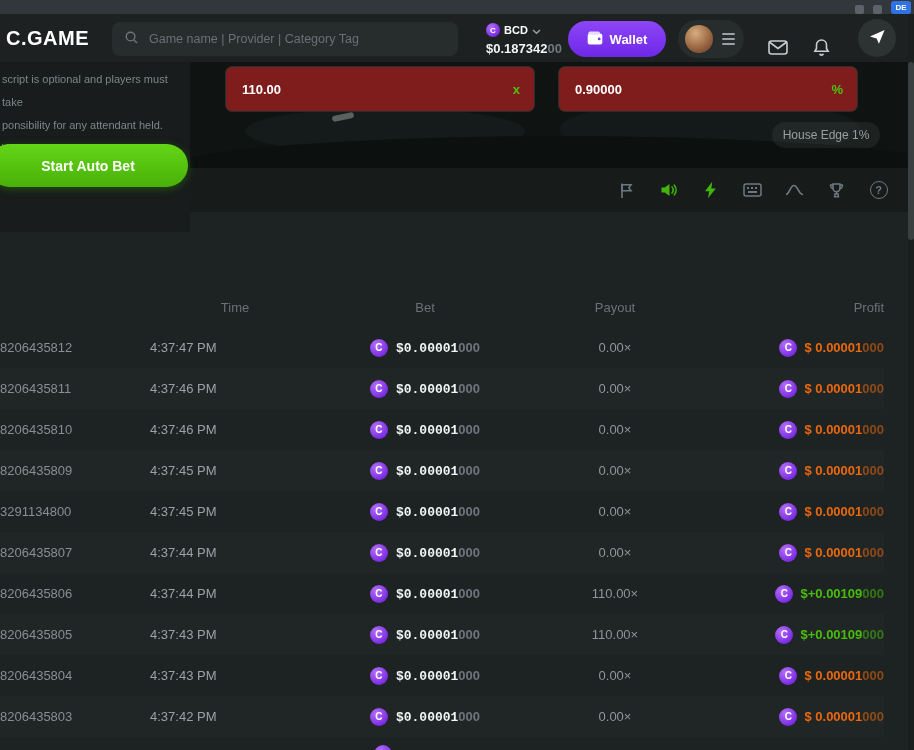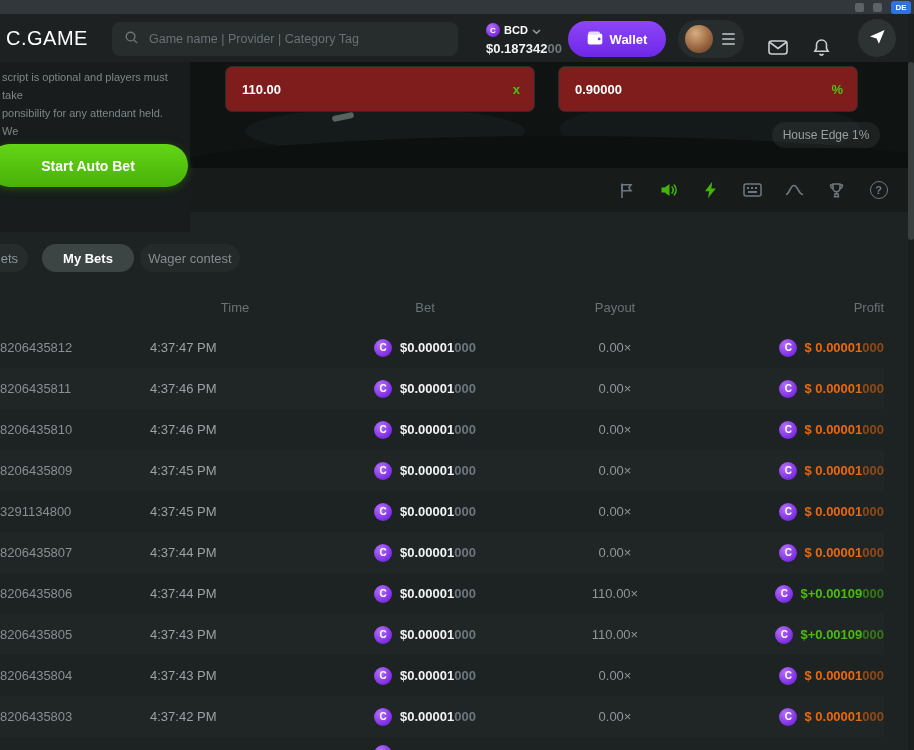--- a/index.html
+++ b/index.html
@@ -1,28 +1,28 @@
 <!DOCTYPE html>
 <html><head>
 <meta charset="utf-8">
 <style>
   html,body{margin:0;padding:0;background:#000;}
   .page{position:relative;width:914px;height:750px;overflow:hidden;background:#1d2222;
         font-family:"Liberation Sans",sans-serif;-webkit-font-smoothing:antialiased;}
 
   
   .topstrip{position:absolute;left:0;top:0;width:100%;height:14px;background:#31373a;
-            display:flex;justify-content:flex-end;align-items:center;gap:9px;padding-right:3px;box-sizing:border-box;z-index:30;}
+            display:flex;justify-content:flex-end;align-items:flex-end;gap:9px;padding-right:3px;box-sizing:border-box;z-index:30;}
   .ext-dot{width:9px;height:9px;border-radius:2px;background:#5c6368;}
   .ext-badge{min-width:18px;height:13px;border-radius:3px;background:#2f72e4;color:#fff;font-size:8px;font-weight:bold;
              display:flex;align-items:center;justify-content:center;padding:0 1px;}
 
   
   .header{position:absolute;left:0;top:14px;width:100%;height:48px;background:#1d2121;z-index:20;}
-  .logo{position:absolute;left:6px;top:13px;color:#fff;font-size:20px;font-weight:normal;letter-spacing:.5px;}
+  .logo{position:absolute;left:6px;top:13px;color:#fff;font-size:20px;font-weight:bold;letter-spacing:.5px;}
   .search{position:absolute;left:112px;top:8px;width:346px;height:34px;background:#272c2c;border-radius:8px;
           display:flex;align-items:center;gap:8px;padding:0 12px;box-sizing:border-box;}
   .search input{flex:1;background:transparent;border:none;outline:none;color:#dfe3e4;font-size:12.5px;font-family:inherit;}
   .search input::placeholder{color:#687276;}
   .currency{position:absolute;left:486px;top:7px;width:78px;cursor:pointer;}
   .cur-row{display:flex;align-items:center;gap:4px;}
   .cur-code{color:#fff;font-size:11px;font-weight:bold;}
   .balance{margin-top:2px;font-size:13px;font-weight:bold;color:#f2f5f5;white-space:nowrap;}
   .balance .dim{color:#70797d;}
   .coin{width:18px;height:18px;border-radius:50%;flex:none;
@@ -37,21 +37,21 @@
   .avatar{width:28px;height:28px;border-radius:50%;
           background:radial-gradient(circle at 38% 30%,#d8ad80,#9a6742 55%,#5d3b24);}
   .menu-icon{display:flex;flex-direction:column;gap:3px;}
   .menu-icon i{display:block;width:13px;height:2px;background:#9aa1a4;border-radius:1px;}
   .icon-btn{position:absolute;background:none;border:none;cursor:pointer;padding:0;}
   .chat-btn{position:absolute;left:858px;top:5px;width:38px;height:38px;border-radius:50%;background:#2d3333;border:none;
             display:flex;align-items:center;justify-content:center;cursor:pointer;}
 
   
   .left-panel{position:absolute;left:0;top:62px;width:190px;height:170px;background:#181c1c;z-index:5;}
-  .disclaimer{padding:6px 8px 0 2px;font-size:11px;line-height:18px;color:#7d8689;}
+  .disclaimer{padding:6px 8px 0 2px;font-size:11px;line-height:23px;color:#7d8689;}
   .start-btn{position:absolute;left:-12px;top:82px;width:200px;height:43px;border-radius:22px;border:none;cursor:pointer;
              background:linear-gradient(180deg,#63d616,#49b009);color:#fff;font-weight:bold;font-size:14px;font-family:inherit;
              box-shadow:0 2px 8px rgba(60,170,0,.35);}
 
   
   .game{position:absolute;left:190px;top:62px;width:724px;height:106px;background:#0f1413;overflow:hidden;}
   .g-ell1{position:absolute;left:55px;top:46px;width:280px;height:46px;border-radius:50%;background:#151b1a;}
   .g-ell2{position:absolute;left:370px;top:38px;width:300px;height:58px;border-radius:50%;background:#141a19;}
   .g-ground{position:absolute;left:-30px;top:74px;width:800px;height:70px;background:#0c100f;border-radius:50% 50% 0 0;}
   .g-dash{position:absolute;left:142px;top:52px;width:22px;height:6px;border-radius:3px;background:rgba(222,232,226,.35);transform:rotate(-12deg);}
@@ -84,21 +84,21 @@
   .grid-cols{display:grid;grid-template-columns:150px 170px 210px 170px 1fr;align-items:center;}
   .table-header{position:absolute;left:0;top:300px;width:884px;color:#6a7275;font-size:13px;}
   .h-time,.h-bet,.h-payout{text-align:center;}
   .h-profit{text-align:right;}
   .rows{position:absolute;left:0;top:327px;width:884px;}
   .trow{height:41px;font-size:13px;cursor:pointer;}
   .trow:nth-child(even){background:rgba(255,255,255,.014);}
   .c-id{color:#878f93;}
   .c-time{color:#9aa2a5;}
   .c-bet{display:flex;align-items:center;justify-content:center;gap:8px;font-weight:bold;}
-  .amt-main{color:#f2f5f5;}
+  .amt-main{color:#f2f5f5;font-family:Liberation Mono, monospace;}
   .amt-dim{color:#6d767e;}
   .c-payout{color:#8f979a;text-align:center;}
   .c-profit{display:flex;align-items:center;justify-content:flex-end;gap:7px;font-weight:bold;color:#ea680d;white-space:pre;}
   .trow.win .c-profit{color:#49bd0b;}
   .p-dim{opacity:.55;}
   .partial-coin{position:absolute;left:374px;top:745px;}
 
   
   .scroll-track{position:absolute;right:0;top:14px;width:6px;height:736px;background:#1a1f1e;z-index:40;}
   .scroll-thumb{position:absolute;right:0;top:48px;width:6px;height:178px;background:#39403f;border-radius:3px;cursor:pointer;}
@@ -253,25 +253,20 @@
           <path d="M5 2h7v4.2a3.5 3.5 0 0 1-7 0z" fill="none" stroke="#6e7880" stroke-width="1.5"></path>
           <path d="M5 3H2.5a3 3 0 0 0 3 3.5M12 3h2.5a3 3 0 0 1-3 3.5" fill="none" stroke="#6e7880" stroke-width="1.3"></path>
           <path d="M8.5 9.7v2.3M6.8 12h3.4v2.8H6.8zM5.8 14.8h5.4" stroke="#6e7880" stroke-width="1.4" fill="none"></path>
         </svg>
     </button>
     <button class="tool">
         <span class="qmark">?</span>
       </button>
   </div>
 
-  <div class="tabs">
-    <button class="tab tab-allbets">ets</button>
-    <button class="tab tab-mybets">My Bets</button>
-    <button class="tab tab-wager">Wager contest</button>
-  </div>
 
   <div class="table-header grid-cols">
     <div></div>
     <div class="h-time">Time</div>
     <div class="h-bet">Bet</div>
     <div class="h-payout">Payout</div>
     <div class="h-profit">Profit</div>
   </div>
 
   <div class="rows">

